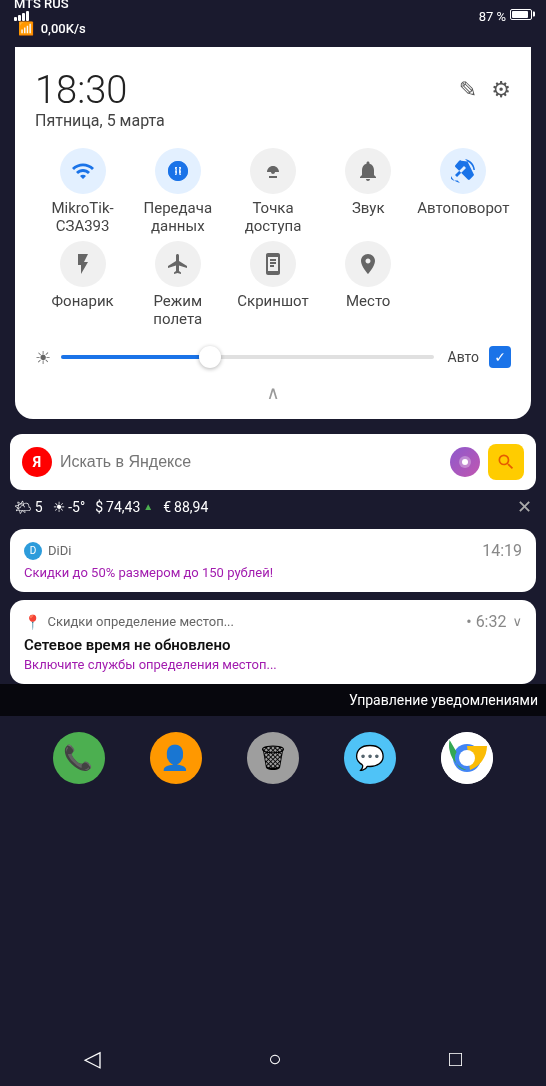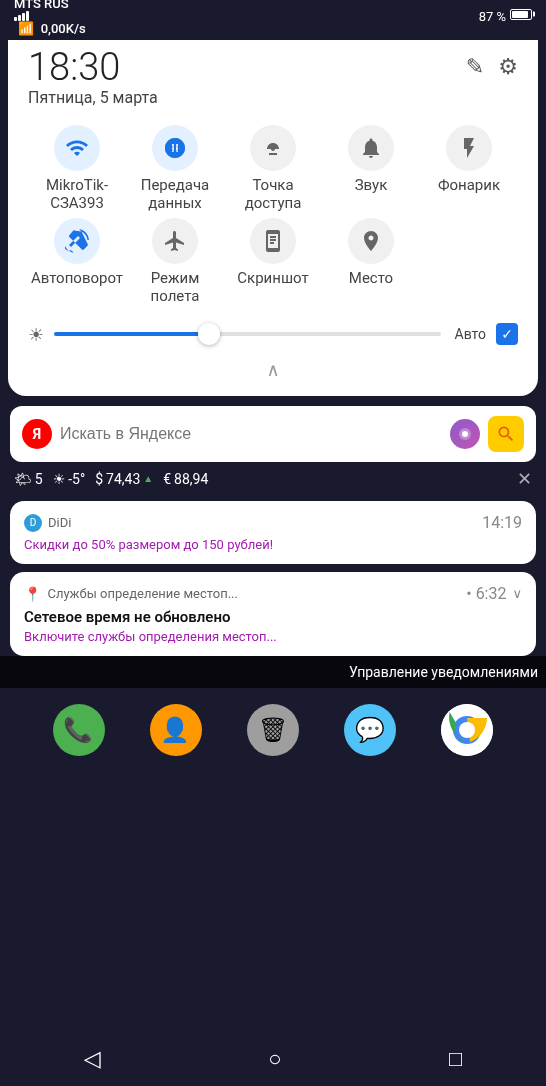--- a/index.html
+++ b/index.html
@@ -53,22 +53,22 @@
       background: white;
       height: 100%;
       width: 87%;
       border-radius: 1px;
     }
 
     
     .quick-settings {
       background: white;
       border-radius: 0 0 18px 18px;
-      margin: 8px;
-      padding: 8px 20px 14px;
+      margin: 15px;
+      padding: 24px 20px 14px;
     }
 
     .time-row {
       display: flex;
       justify-content: space-between;
       align-items: flex-start;
       margin-bottom: 18px;
     }
     .time-display {}
     .time-text { font-size: 38px; font-weight: 300; color: #222; line-height: 1; }
@@ -348,35 +348,35 @@
     <div class="toggle-item">
       <div class="toggle-icon-wrap inactive">
         <svg width="24" height="24" viewBox="0 0 24 24" fill="#666">
           <path d="M12 22c1.1 0 2-.9 2-2h-4c0 1.1.9 2 2 2zm6-6v-5c0-3.07-1.63-5.64-4.5-6.32V4c0-.83-.67-1.5-1.5-1.5s-1.5.67-1.5 1.5v.68C7.64 5.36 6 7.92 6 11v5l-2 2v1h16v-1l-2-2z"></path>
         </svg>
       </div>
       <span class="toggle-label">Звук</span>
     </div>
 
     <div class="toggle-item">
+      <div class="toggle-icon-wrap active">
+        <svg width="24" height="24" viewBox="0 0 24 24" fill="#1a73e8">
+          <path d="M16.48 2.52c3.27 1.55 5.61 4.72 5.97 8.48h1.5C23.44 4.84 19.29.99 14 .08L16.48 2.52zm-6.25-.77c-.59-.59-1.54-.55-2.08.08L4.34 6.15c-.47.56-.47 1.37 0 1.93l12.54 12.54c.56.47 1.37.47 1.93 0l3.62-3.76c.63-.54.67-1.49.08-2.08L16.48 2.52zM6 18l-2-2 9-9 2 2-9 9zm-3.48 3.48c-3.27-1.55-5.61-4.72-5.97-8.48H-.95C-.44 19.16 3.71 23.01 9 23.92L6.52 21.48z"></path>
+        </svg>
+      </div>
+      <span class="toggle-label">Автоповорот</span>
+    </div>
+
+    <div class="toggle-item">
       <div class="toggle-icon-wrap inactive">
         <svg width="24" height="24" viewBox="0 0 24 24" fill="#666">
           <path d="M7 2v11h3v9l7-12h-4l4-8z"></path>
         </svg>
       </div>
       <span class="toggle-label">Фонарик</span>
-    </div>
-
-    <div class="toggle-item">
-      <div class="toggle-icon-wrap active">
-        <svg width="24" height="24" viewBox="0 0 24 24" fill="#1a73e8">
-          <path d="M16.48 2.52c3.27 1.55 5.61 4.72 5.97 8.48h1.5C23.44 4.84 19.29.99 14 .08L16.48 2.52zm-6.25-.77c-.59-.59-1.54-.55-2.08.08L4.34 6.15c-.47.56-.47 1.37 0 1.93l12.54 12.54c.56.47 1.37.47 1.93 0l3.62-3.76c.63-.54.67-1.49.08-2.08L16.48 2.52zM6 18l-2-2 9-9 2 2-9 9zm-3.48 3.48c-3.27-1.55-5.61-4.72-5.97-8.48H-.95C-.44 19.16 3.71 23.01 9 23.92L6.52 21.48z"></path>
-        </svg>
-      </div>
-      <span class="toggle-label">Автоповорот</span>
     </div>
 
     <div class="toggle-item">
       <div class="toggle-icon-wrap inactive">
         <svg width="24" height="24" viewBox="0 0 24 24" fill="#666">
           <path d="M21 16v-2l-8-5V3.5c0-.83-.67-1.5-1.5-1.5S10 2.67 10 3.5V9l-8 5v2l8-2.5V19l-2 1.5V22l3.5-1 3.5 1v-1.5L13 19v-5.5l8 2.5z"></path>
         </svg>
       </div>
       <span class="toggle-label">Режим<br>полета</span>
     </div>
@@ -463,21 +463,21 @@
       <div class="notif-app-icon" style="background:#2d9cdb; color:white; border-radius:50%; width:18px; height:18px; display:flex; align-items:center; justify-content:center; font-size:10px;">D</div>
       <span>DiDi</span>
       <span class="notif-time">14:19</span>
     </div>
     <div class="notif-body">Скидки до 50% размером до 150 рублей!</div>
   </div>
 
   <div class="notif-card">
     <div class="notif-header">
       <span class="loc-icon">📍</span>
-      <span>Службы определение местоп...</span>
+      <span>Скидки определение местоп...</span>
       <span class="notif-time">• <span>6:32</span></span>
       <span class="notif-chevron">∨</span>
     </div>
     <div class="notif-title">Сетевое время не обновлено</div>
     <div class="notif-body">Включите службы определения местоп...</div>
   </div>
 </div>
 
 <div class="manage-bar">
   <span>Управление уведомлениями</span>

